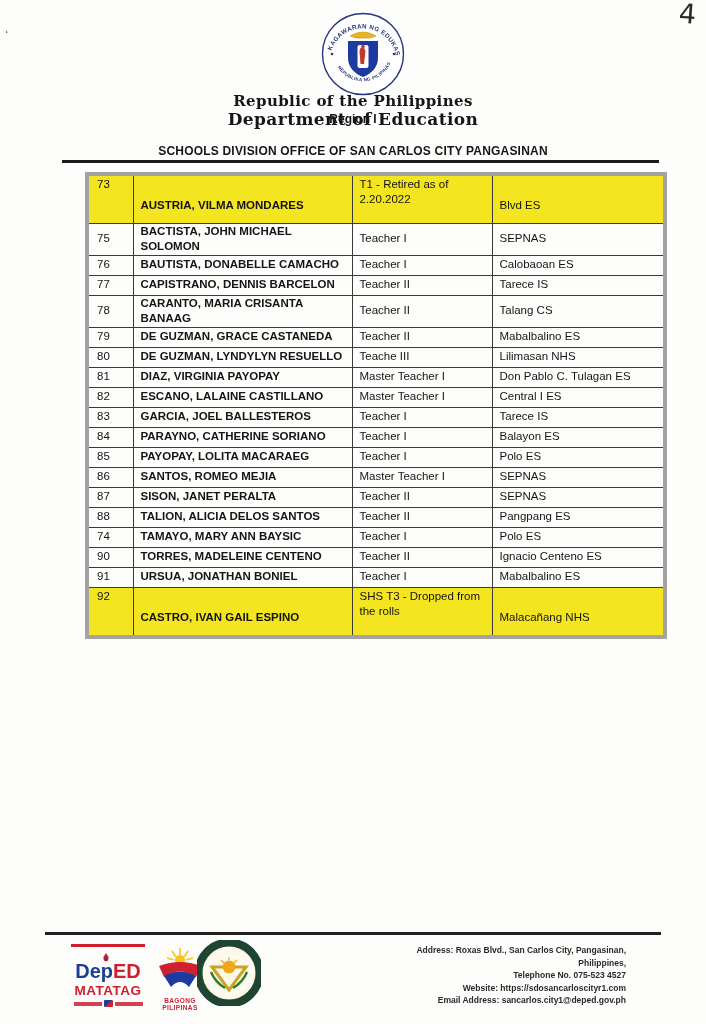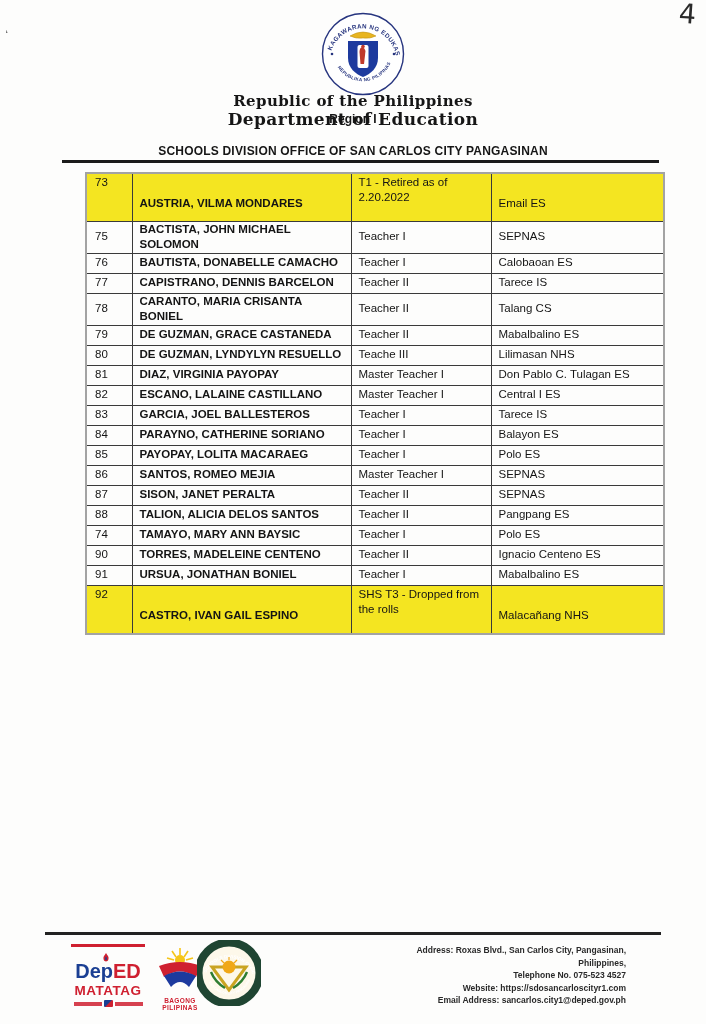--- a/index.html
+++ b/index.html
@@ -33,21 +33,21 @@
   .header-rule {
     position: absolute; top: 160px; left: 62px; width: 597px; height: 3px;
     background: #1b1b1b;
   }
 
   
   .table-wrap { position: absolute; left: 85px; top: 172px; }
   .roster {
     border-collapse: collapse; table-layout: fixed; width: 578px;
     font: 11.5px "Liberation Sans", sans-serif; color: #141414;
-    border: 2px solid #a3a3a3;
+    border: 4px solid #a3a3a3;
   }
   .roster td {
     border: 1px solid #3a3a3a;
     padding: 0 3px 1px 7px;
     height: 18px;
     vertical-align: middle;
     line-height: 1.3;
   }
   .roster td.col-no   { padding-left: 8px; }
   .roster td.col-name { font-weight: 700; }
@@ -128,21 +128,21 @@
         <col style="width:46px">
           <col style="width:219px">
           <col style="width:140px">
           <col style="width:173px">
       </colgroup>
       <tbody>
           <tr class="hl tall">
             <td class="col-no">73</td>
             <td class="col-name">AUSTRIA, VILMA MONDARES</td>
             <td class="col-position">T1 - Retired as of 2.20.2022</td>
-            <td class="col-school">Email ES</td>
+            <td class="col-school">Blvd ES</td>
           </tr>
           <tr class="">
             <td class="col-no">75</td>
             <td class="col-name">BACTISTA, JOHN MICHAEL SOLOMON</td>
             <td class="col-position">Teacher I</td>
             <td class="col-school">SEPNAS</td>
           </tr>
           <tr class="">
             <td class="col-no">76</td>
             <td class="col-name">BAUTISTA, DONABELLE CAMACHO</td>
@@ -150,21 +150,21 @@
             <td class="col-school">Calobaoan ES</td>
           </tr>
           <tr class="">
             <td class="col-no">77</td>
             <td class="col-name">CAPISTRANO, DENNIS BARCELON</td>
             <td class="col-position">Teacher II</td>
             <td class="col-school">Tarece IS</td>
           </tr>
           <tr class="">
             <td class="col-no">78</td>
-            <td class="col-name">CARANTO, MARIA CRISANTA BONIEL</td>
+            <td class="col-name">CARANTO, MARIA CRISANTA BANAAG</td>
             <td class="col-position">Teacher II</td>
             <td class="col-school">Talang CS</td>
           </tr>
           <tr class="">
             <td class="col-no">79</td>
             <td class="col-name">DE GUZMAN, GRACE CASTANEDA</td>
             <td class="col-position">Teacher II</td>
             <td class="col-school">Mabalbalino ES</td>
           </tr>
           <tr class="">

